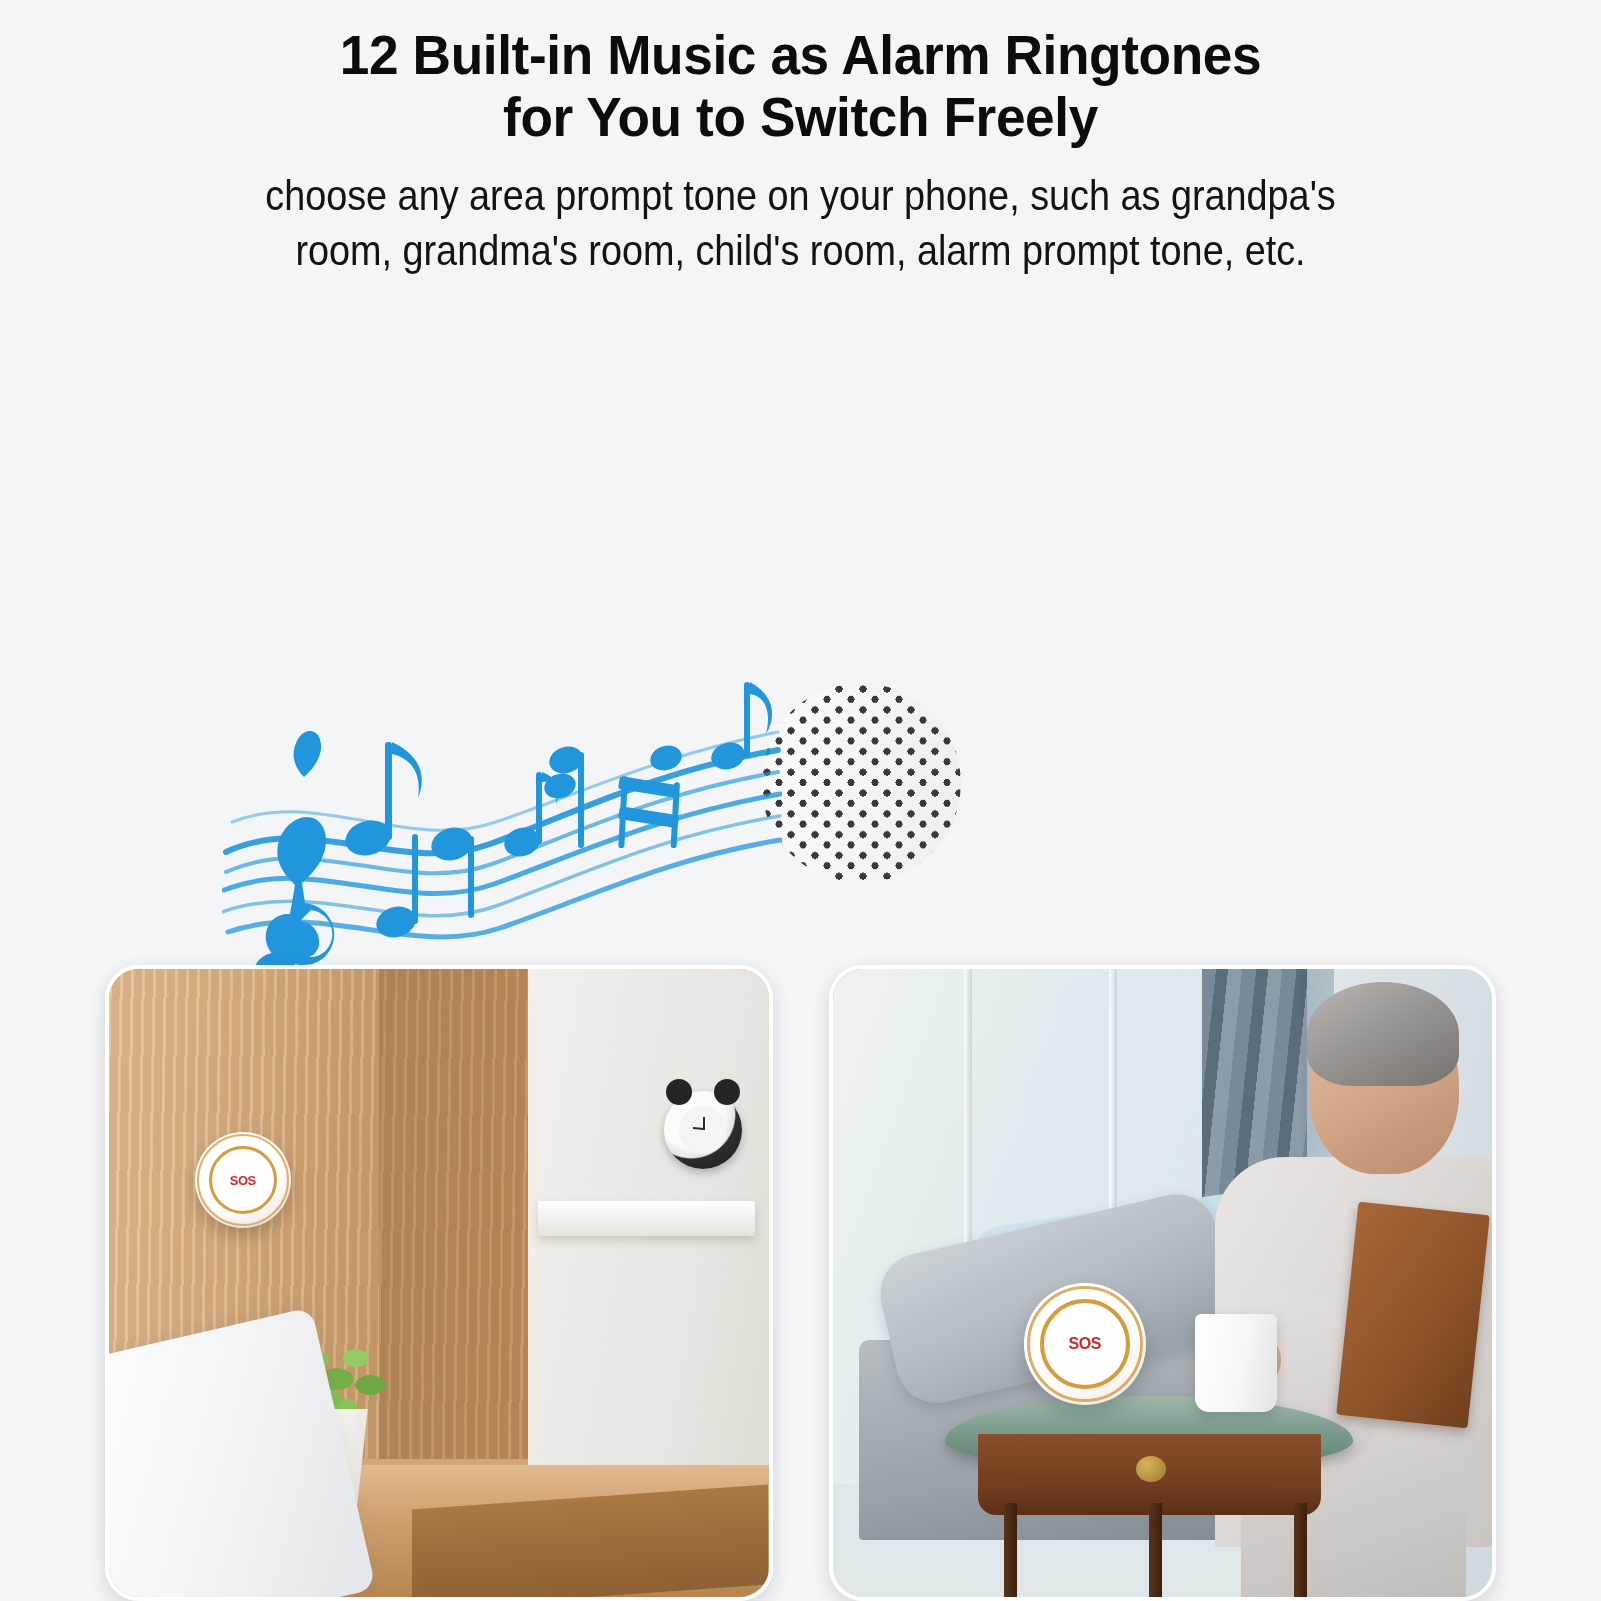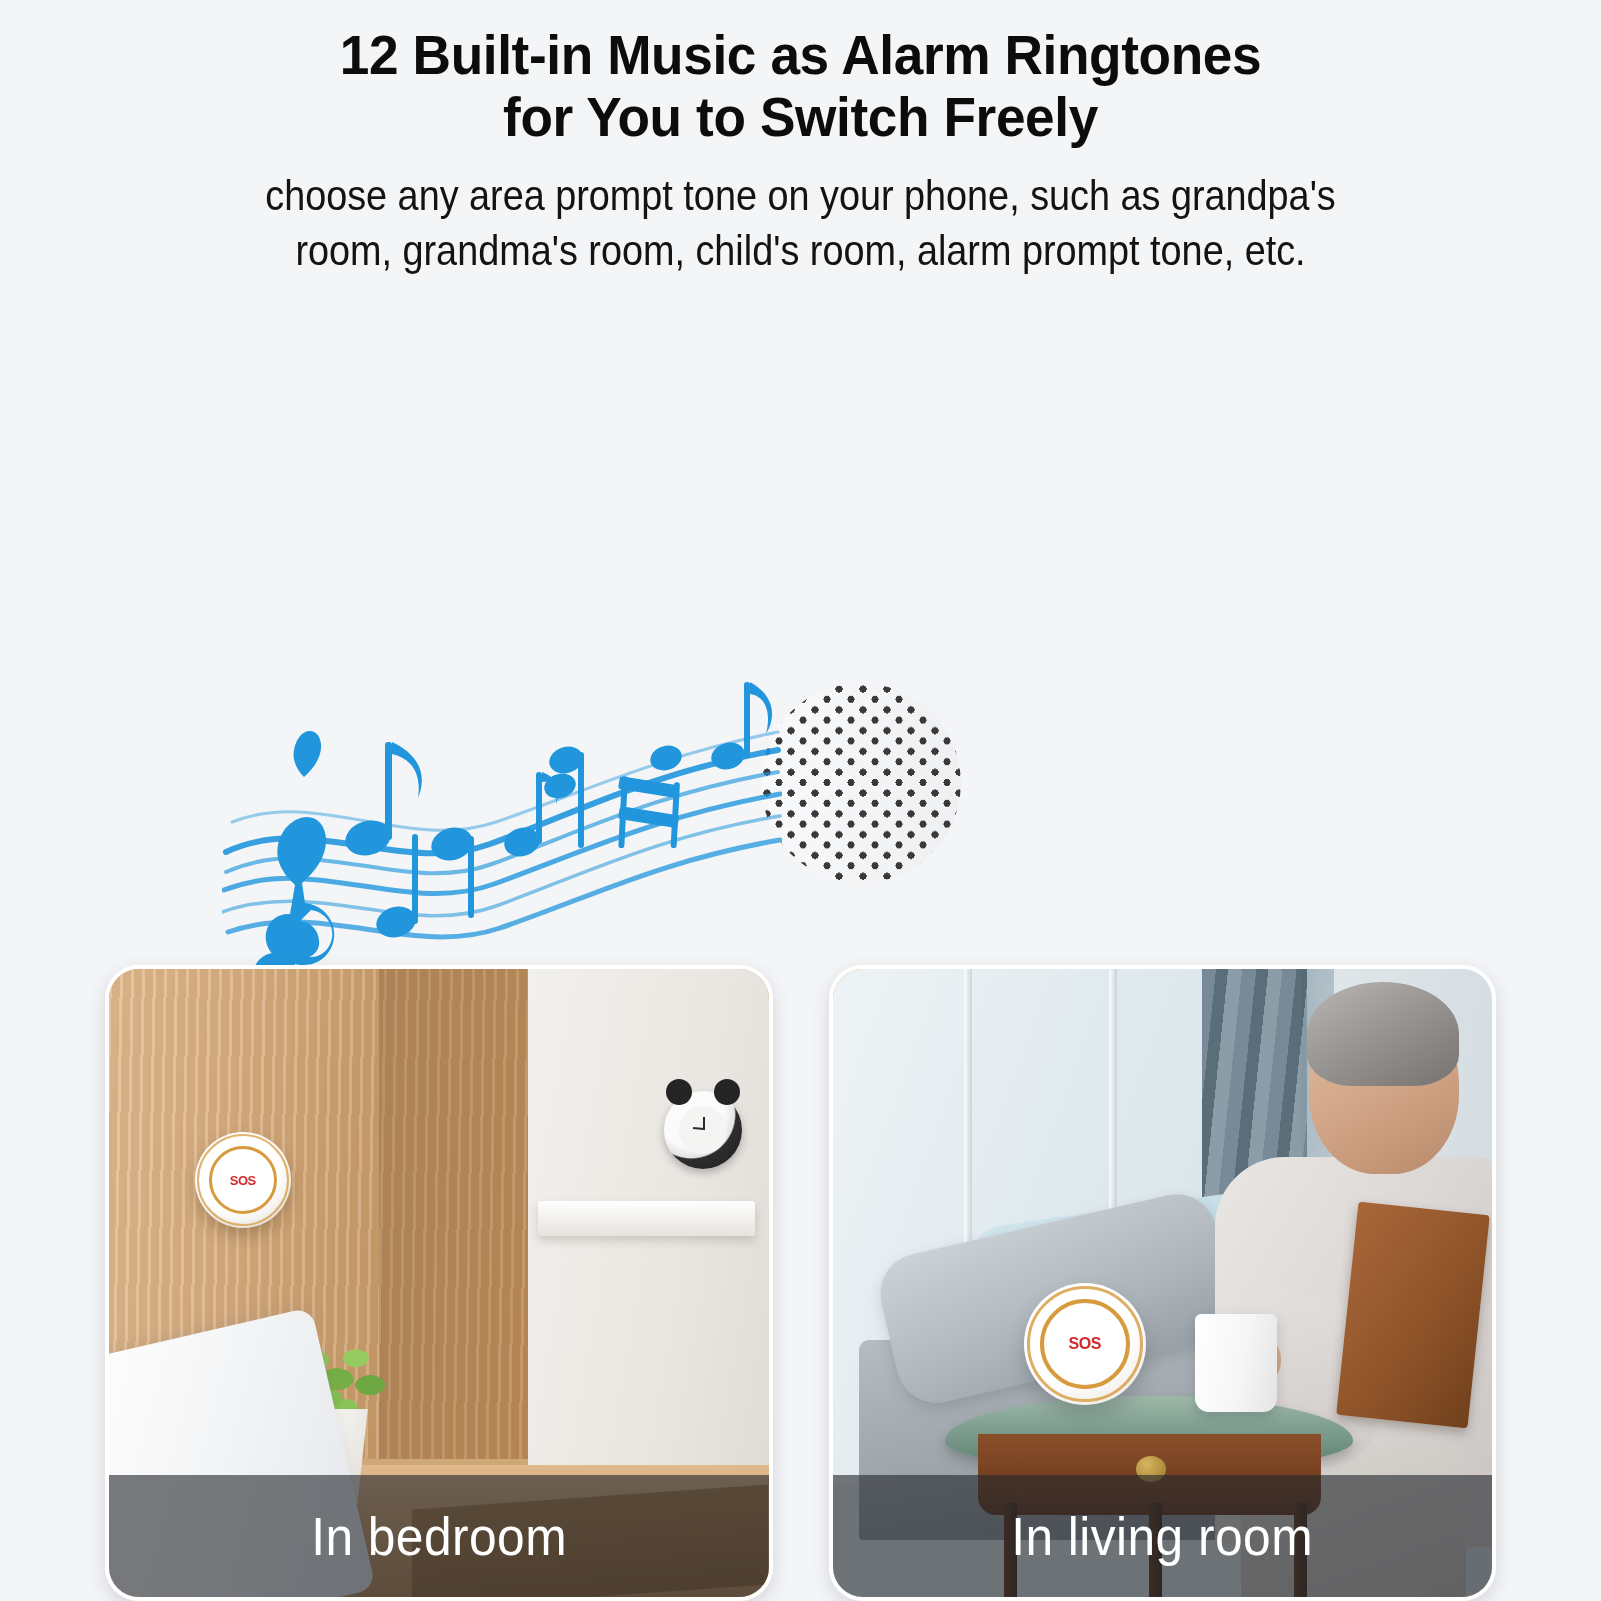--- a/index.html
+++ b/index.html
@@ -553,23 +553,20 @@
         <div class="bd-btn">
           <div class="bd-btn-ring2"></div>
           <span>SOS</span>
         </div>
         <div class="bd-counter"></div>
         <div class="bd-counter-edge"></div>
         <div class="bd-outlet"></div>
         <div class="bd-plant"></div>
         <div class="bd-pot"></div>
         <div class="bd-bed"></div>
-      </div>
-      <div class="card-cap">
-        <span>In bedroom</span>
       </div>
     </div>
 
     <div class="card">
       <div class="living">
         <div class="lv-top-wood"></div>
         <div class="lv-window"></div>
         <div class="lv-mull" style="left:20%"></div>
         <div class="lv-mull" style="left:42%"></div>
         <div class="lv-curtain2"></div>
@@ -590,19 +587,16 @@
         <div class="lv-knob"></div>
         <div class="lv-leg" style="left:26%"></div>
         <div class="lv-leg" style="left:48%"></div>
         <div class="lv-leg" style="left:70%"></div>
         <div class="lv-btn">
           <div class="lv-btn-ring2"></div>
           <span>SOS</span>
         </div>
         <div class="lv-mug"></div>
       </div>
-      <div class="card-cap">
-        <span>In living room</span>
-      </div>
     </div>
 
   </div>
 </div>
 
 </body></html>

